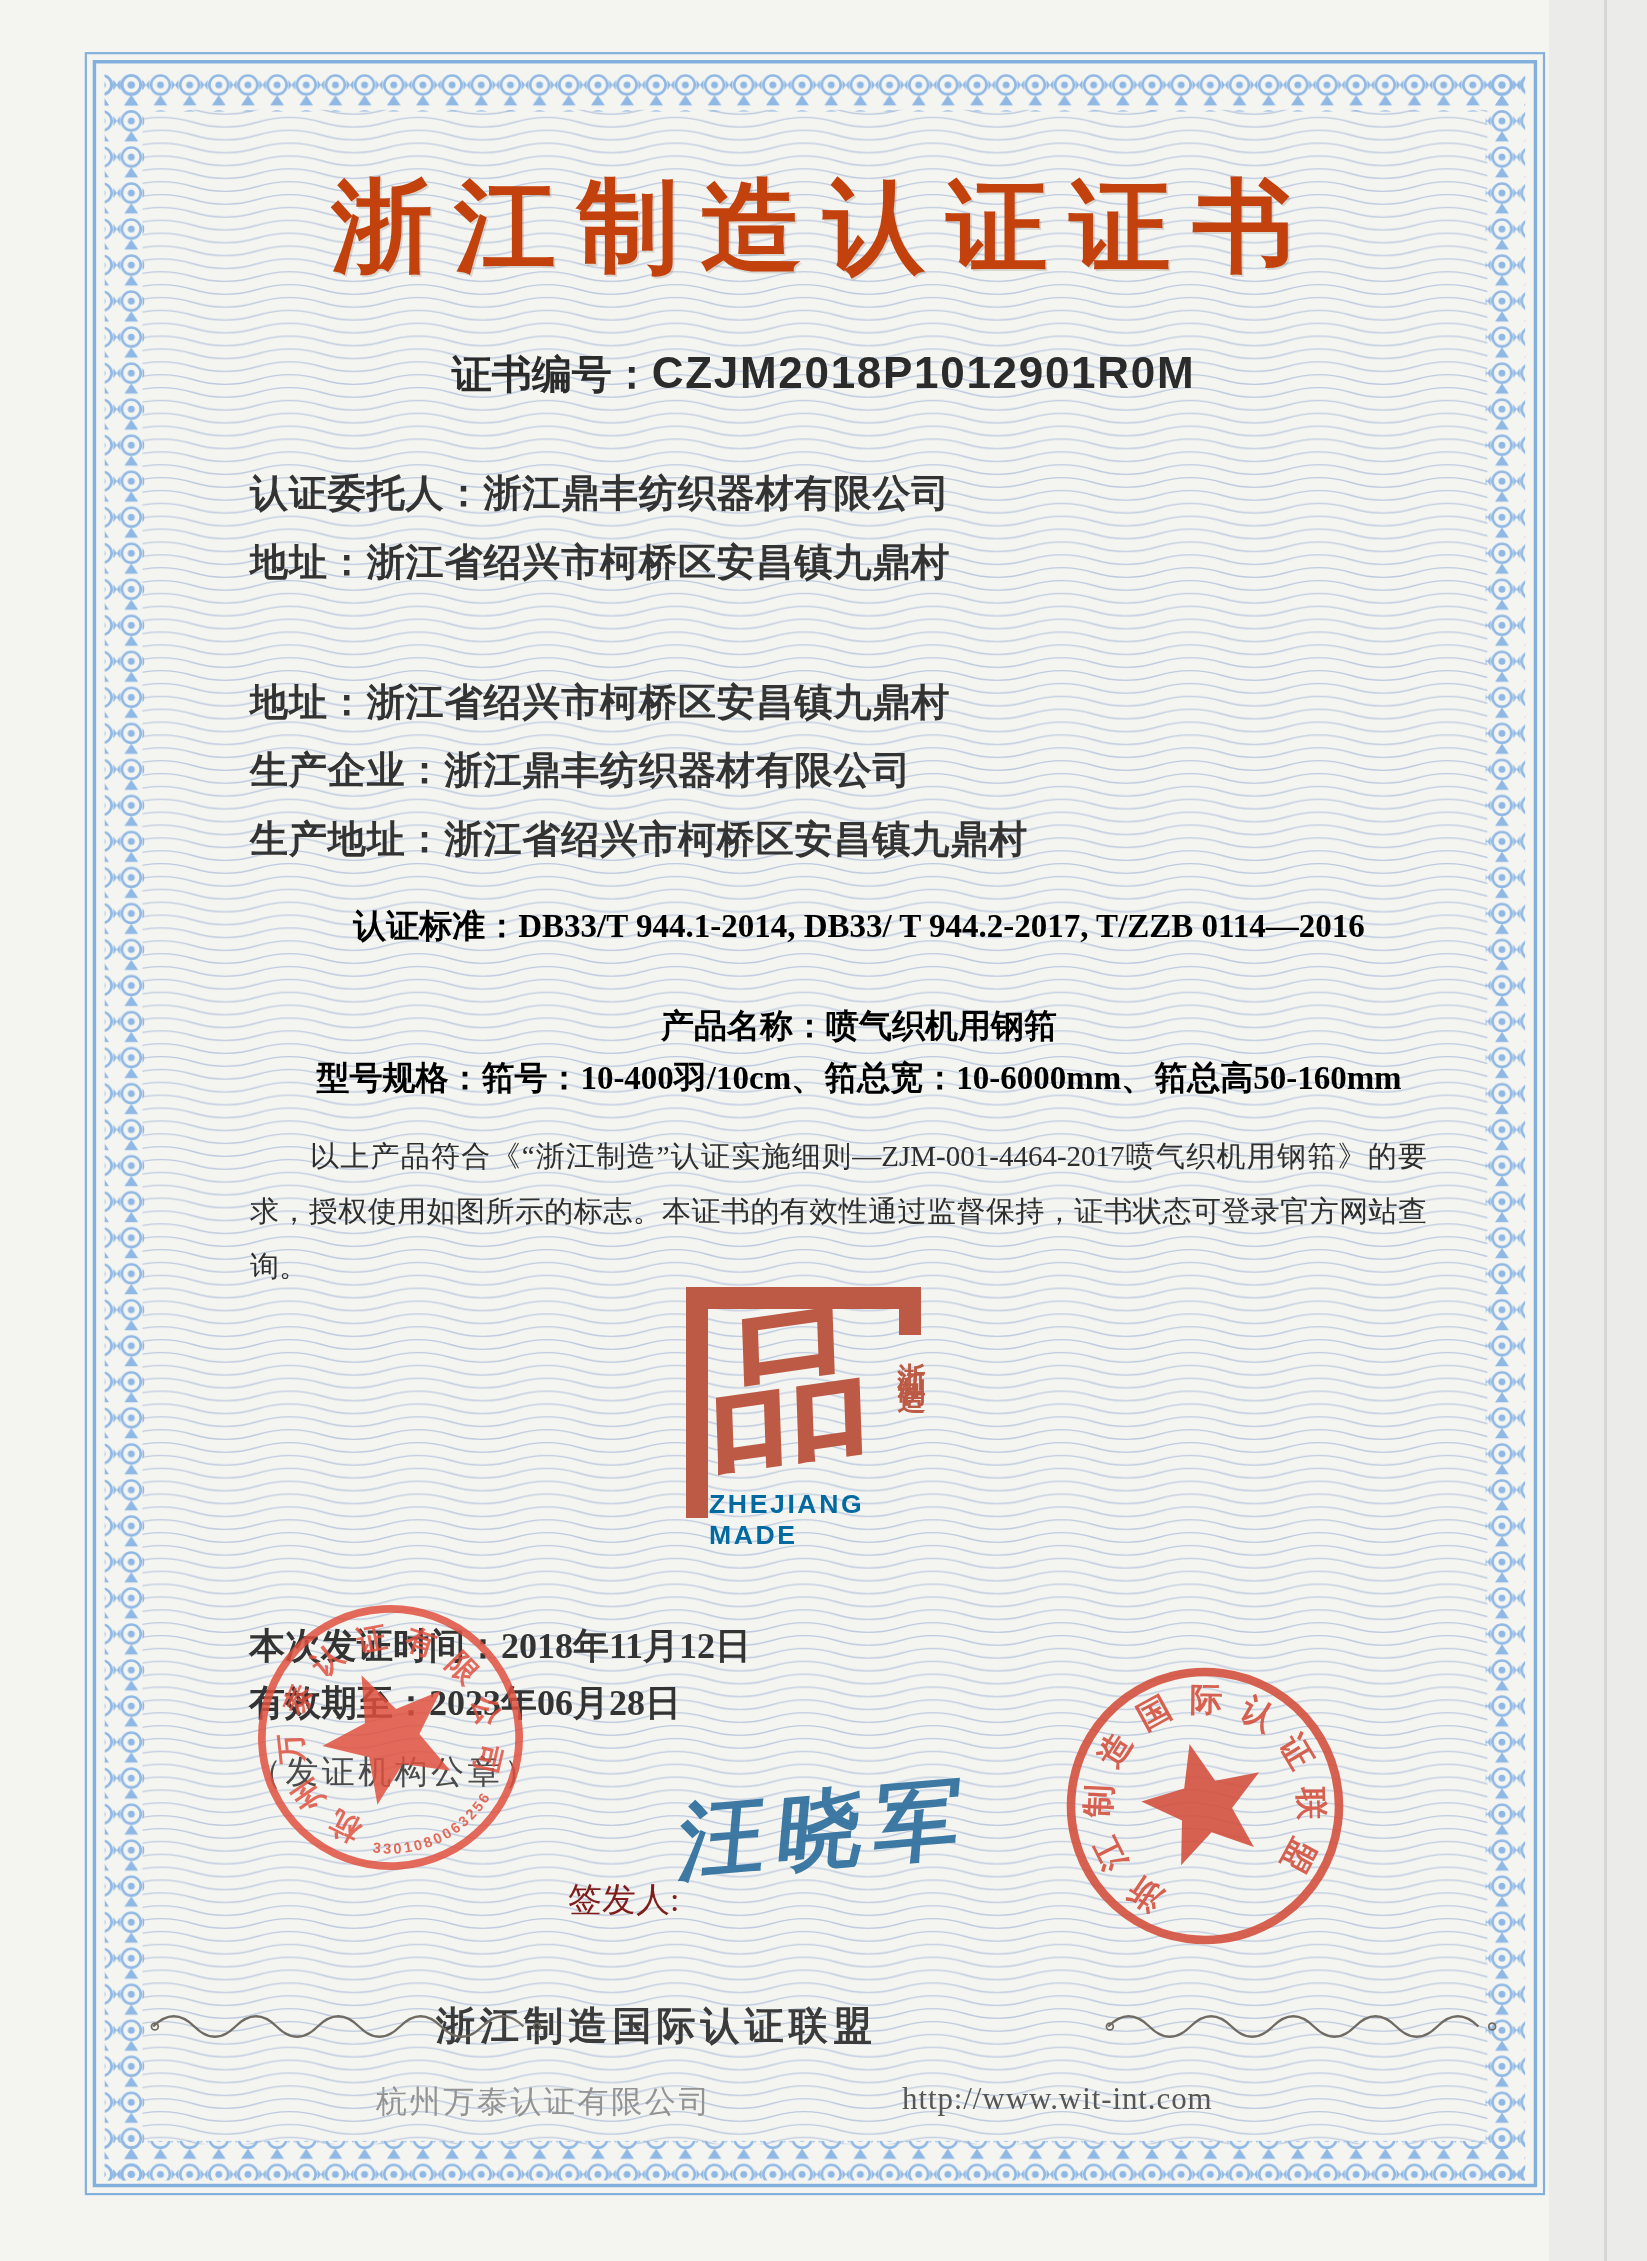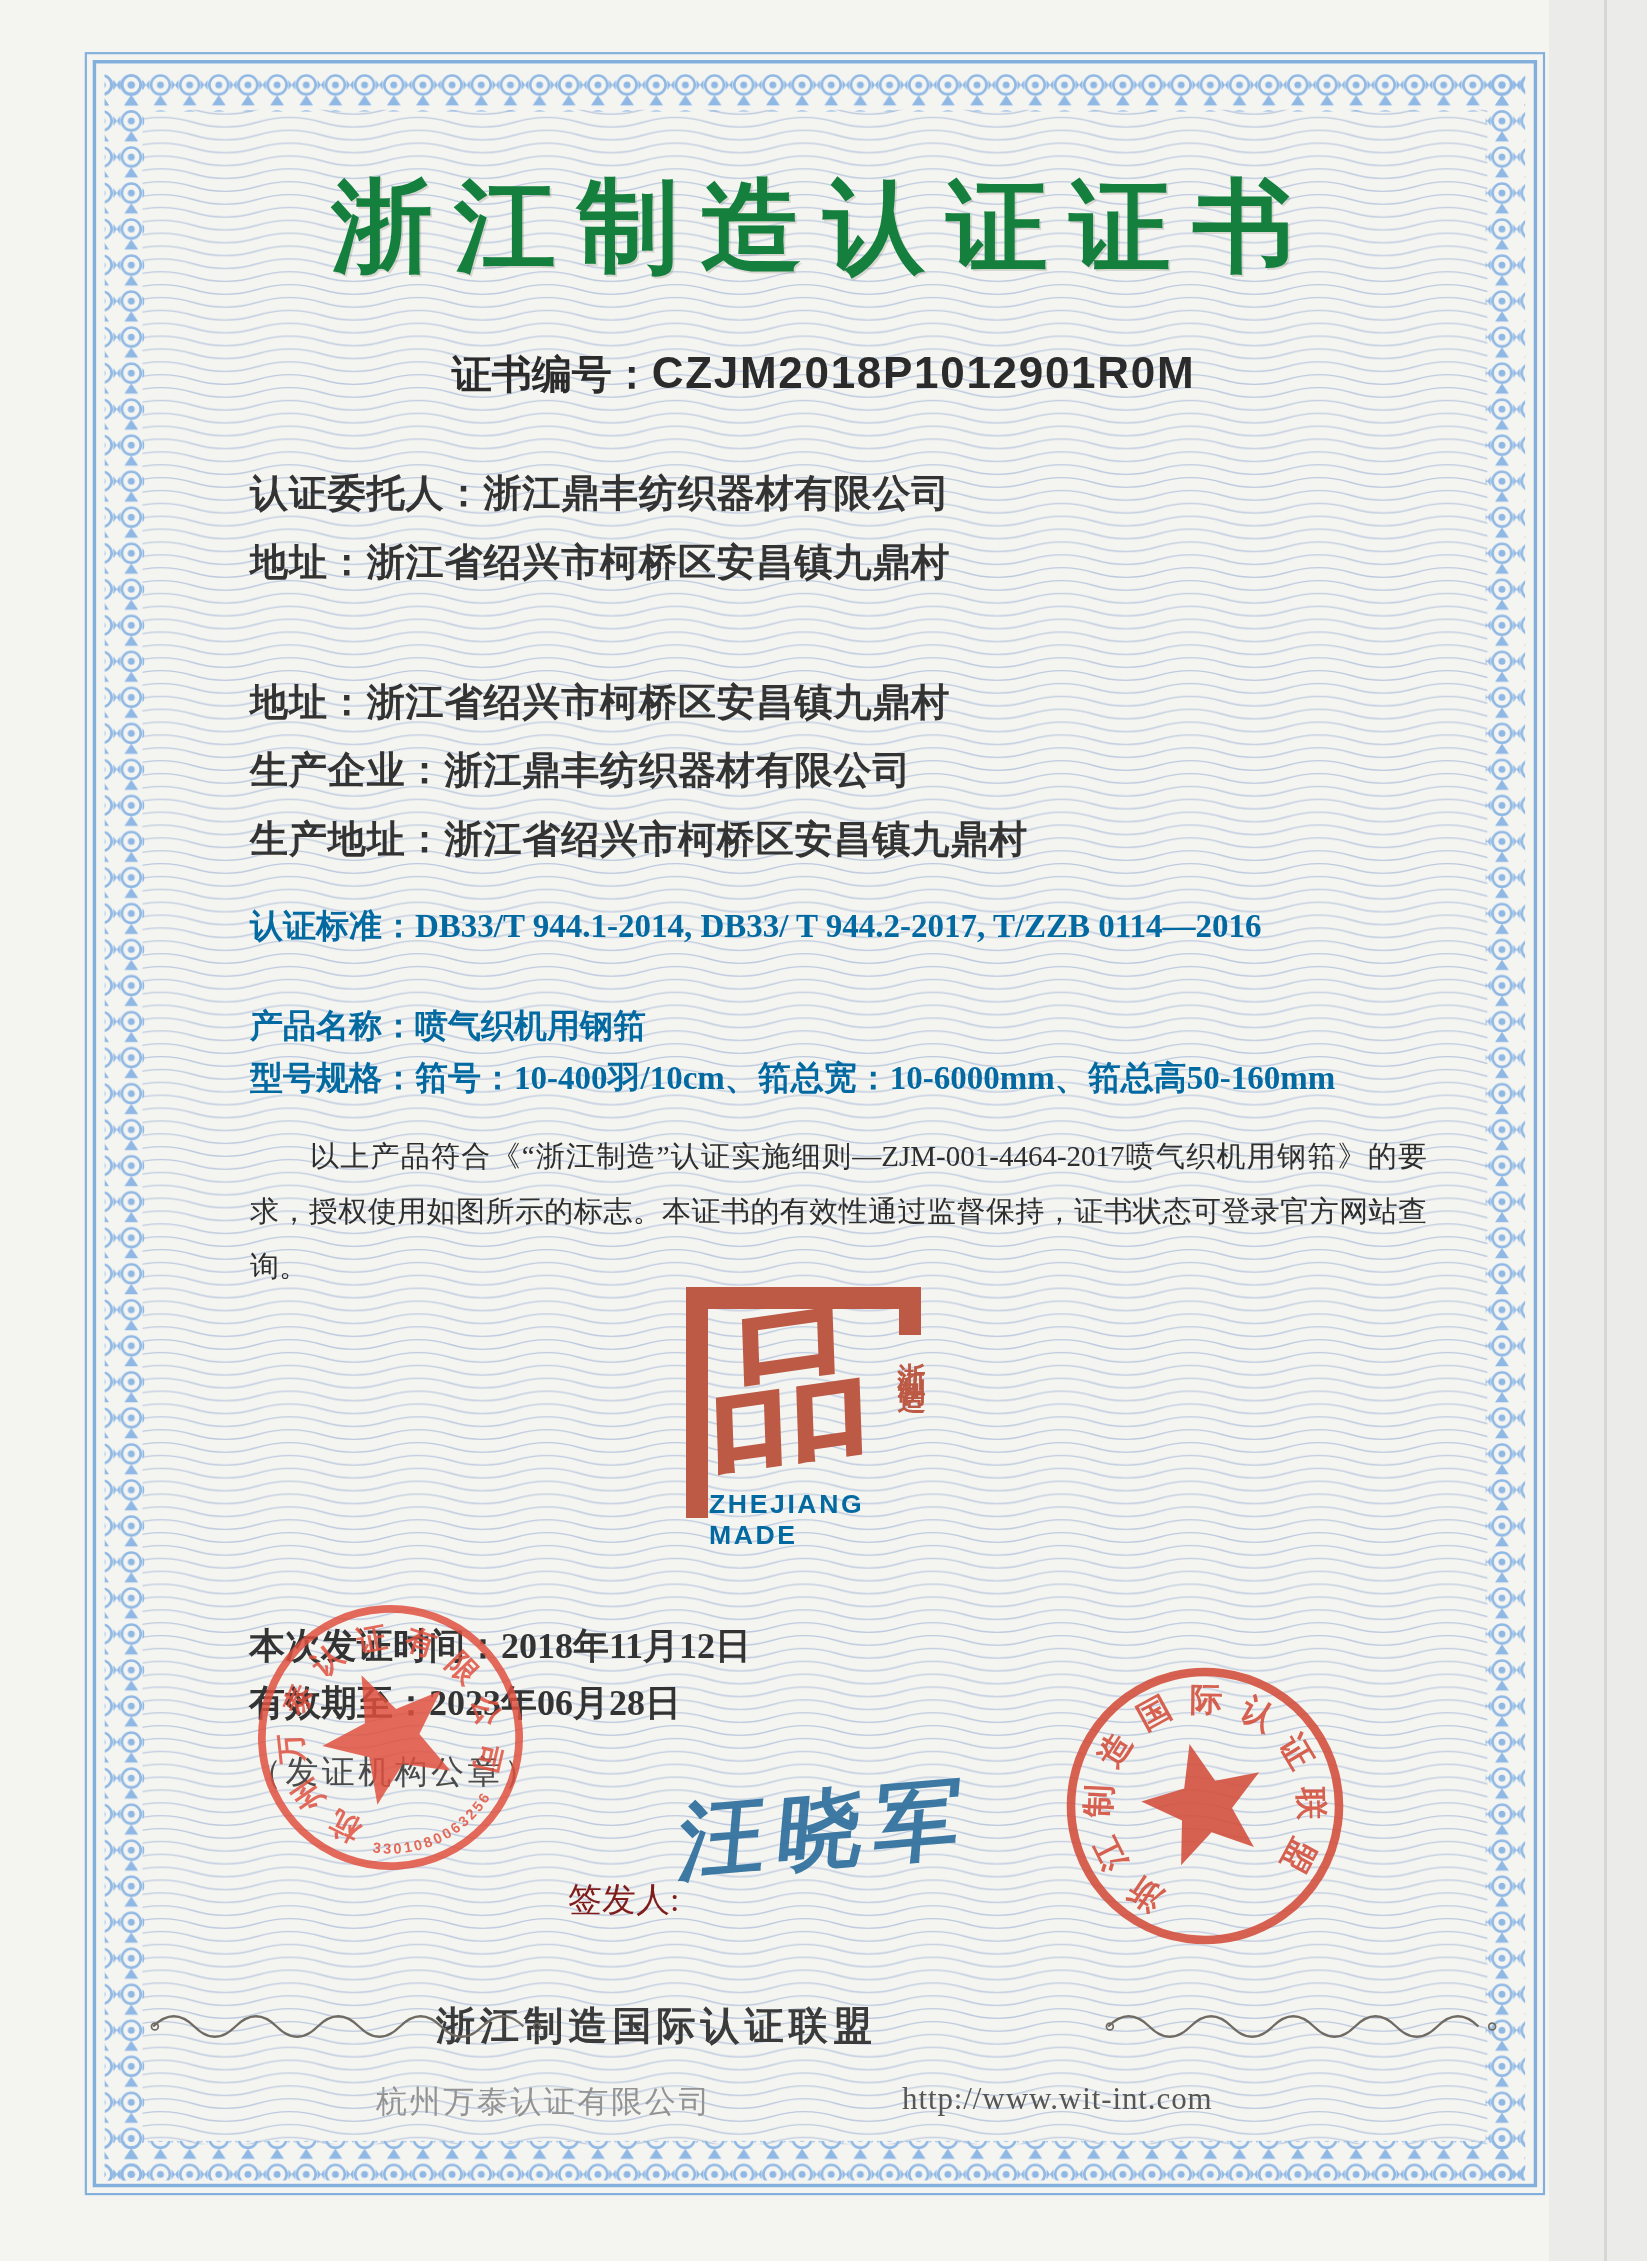--- a/index.html
+++ b/index.html
@@ -7,32 +7,32 @@
           font-family:"Liberation Serif",serif;background:#ededeb;}
   .abs{position:absolute;}
   
   #paper{left:0;top:0;width:1549px;height:2261px;background:#f4f4f1;}
   #scan-strip{left:1549px;top:0;width:98px;height:2261px;background:#ebebe9;}
   #scan-seam{left:1604px;top:0;width:2.6px;height:2261px;background:#d6d6d4;}
   #bg-svg{left:0;top:0;}
   
   #title{left:0;top:160px;width:1647px;text-align:center;
          font-family:"DejaVu Serif","Liberation Serif",serif;font-weight:bold;
-         font-size:101px;letter-spacing:22px;color:#15803d;
+         font-size:101px;letter-spacing:22px;color:#c2410c;
          text-shadow:1.7px 1.7px 0 rgba(90,80,60,.18);}
   
   #certno{left:0;top:347px;width:1647px;text-align:center;color:#2b2b2b;}
   #certno .lbl{font-family:"Liberation Sans",sans-serif;font-weight:bold;font-size:40px;}
   #certno .num{font-family:"Liberation Sans",sans-serif;font-weight:bold;font-size:44px;letter-spacing:1.7px;}
   
   .info-line{left:250px;width:1201px;font-family:"Liberation Sans",sans-serif;
              font-weight:bold;font-size:38px;color:#333;letter-spacing:0.9px;}
   
   .spec-line{left:250px;width:1218px;font-family:"Liberation Serif",serif;
-             font-weight:bold;font-size:33px;color:#0369a1;}
+             font-weight:bold;font-size:33px;color:#000000;text-align:center;}
   
   #statement{left:250px;top:1129px;width:1177px;font-size:29px;line-height:55px;
              color:#2e2e2e;text-indent:60px;text-align:justify;}
   
   .logo-bar{background:#bc5a45;}
   #logo-mark{left:710px;top:1304px;width:197px;height:197px;font-size:160px;
              font-weight:bold;color:#bc5a45;transform:rotate(-8deg) skewX(-6deg);
              font-family:"DejaVu Serif",serif;line-height:1;}
   #logo-side{left:892px;top:1340px;height:137px;writing-mode:vertical-rl;
              font-weight:bold;font-size:28px;letter-spacing:7.7px;color:#bc5a45;

